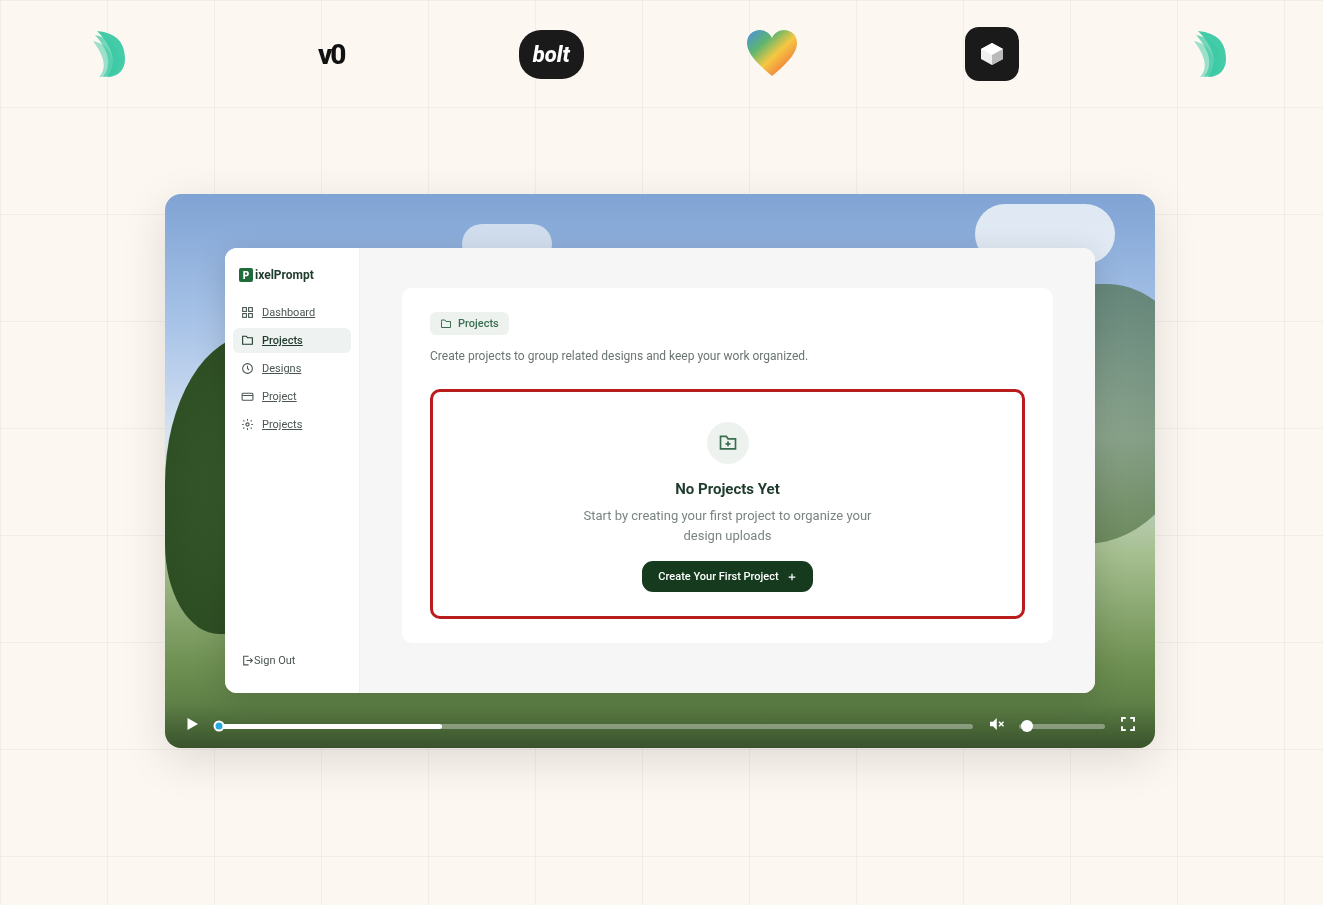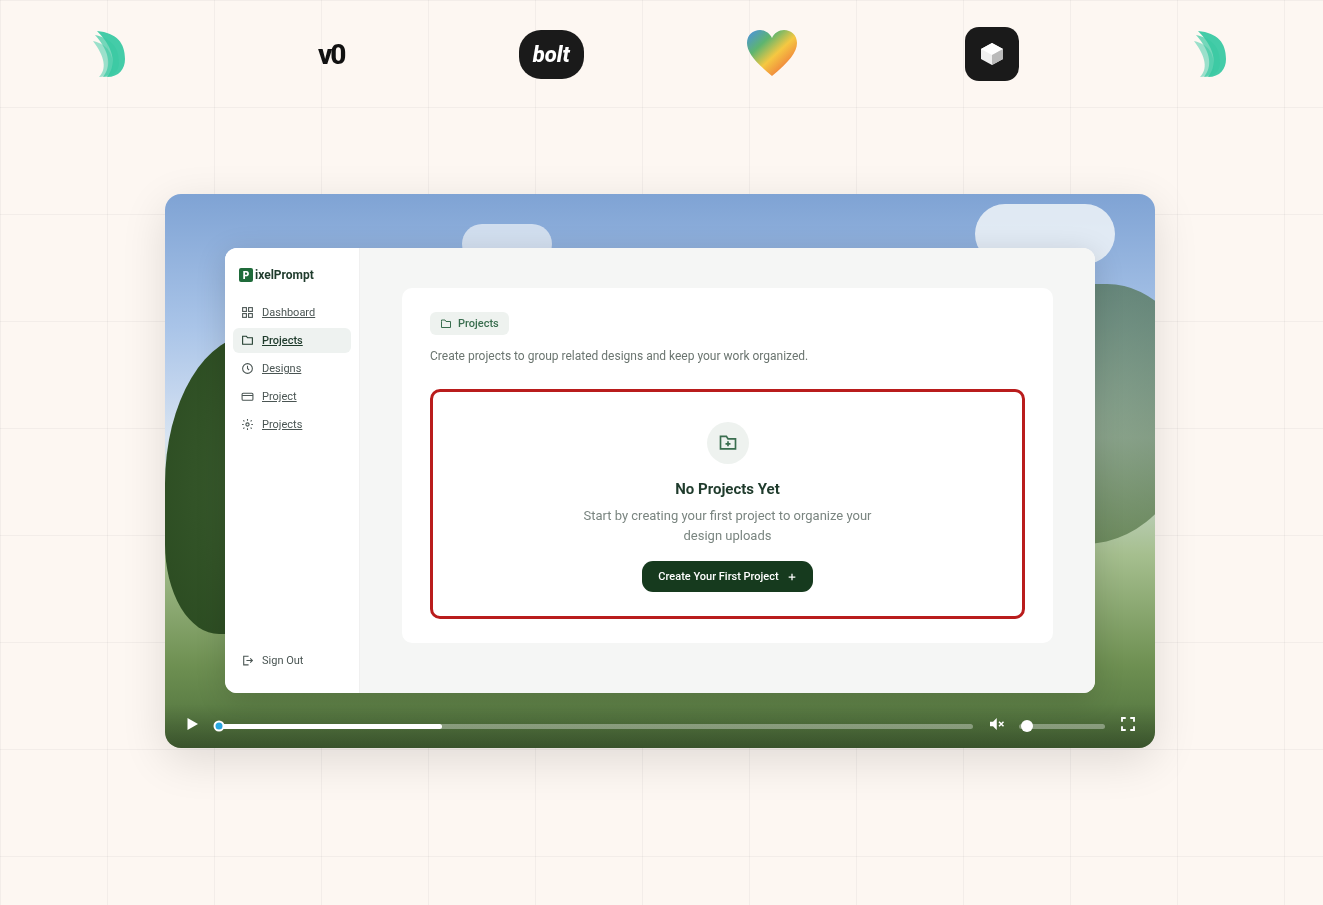--- a/index.html
+++ b/index.html
@@ -19,21 +19,21 @@
 .cloud2{position:absolute;left:30%;top:30px;width:90px;height:40px;background:#f0f4f8;border-radius:50px;opacity:0.7;}
 .app-window{position:absolute;top:54px;left:60px;right:60px;bottom:55px;background:#fafafa;border-radius:12px;display:flex;overflow:hidden;box-shadow:0 6px 30px rgba(0,0,0,0.15);}
 .sidebar{width:135px;background:#fff;padding:20px 8px;display:flex;flex-direction:column;border-right:1px solid #f0f0f0;}
 .brand{display:flex;align-items:center;gap:2px;padding:0 6px 18px;font-weight:700;font-size:12px;color:#1f3b2c;}
 .brand-icon{width:14px;height:14px;background:#1f6b3a;border-radius:2px;display:inline-flex;align-items:center;justify-content:center;color:#fff;font-size:10px;font-weight:900;}
 .nav-items{display:flex;flex-direction:column;gap:3px;}
 .nav-item{display:flex;align-items:center;gap:8px;padding:6px 8px;border-radius:6px;font-size:11px;color:#4a5553;cursor:pointer;text-decoration:underline;}
 .nav-item.active{background:#eef2f0;color:#1f3b2c;font-weight:500;}
 .nav-icon{width:13px;height:13px;flex-shrink:0;}
 .sidebar-bottom{margin-top:auto;}
-.signout{display:flex;align-items:center;gap:8px;padding:6px 8px;font-size:11px;color:#4a5553;cursor:pointer;}
+.signout{display:flex;align-items:center;padding:6px 8px;font-size:11px;color:#4a5553;cursor:pointer;}
 .main-area{flex:1;background:#f5f6f5;padding:40px 42px;}
 .main-card{background:#fff;border-radius:10px;padding:24px 28px;}
 .breadcrumb-pill{display:inline-flex;align-items:center;gap:6px;background:#eef2ef;color:#3a6e4f;padding:5px 10px;border-radius:6px;font-size:11px;font-weight:500;margin-bottom:14px;}
 .page-title{font-size:20px;font-weight:700;color:#1f3b2c;margin-bottom:8px;}
 .page-subtitle{font-size:12px;color:#6b7570;margin-bottom:26px;}
 .empty-card{border:3px solid #b91c1c;border-radius:10px;padding:30px 30px 24px;display:flex;flex-direction:column;align-items:center;text-align:center;}
 .empty-icon-wrap{width:42px;height:42px;border-radius:50%;background:#eef2ef;display:flex;align-items:center;justify-content:center;margin-bottom:16px;}
 .empty-title{font-size:15px;font-weight:700;color:#1f3b2c;margin-bottom:8px;}
 .empty-text{font-size:13px;color:#7a8580;line-height:1.5;max-width:290px;margin-bottom:16px;}
 .cta-btn{background:#163a1e;color:#fff;border:none;padding:9px 16px;border-radius:11px;font-size:11px;font-weight:500;display:inline-flex;align-items:center;gap:8px;cursor:pointer;}

